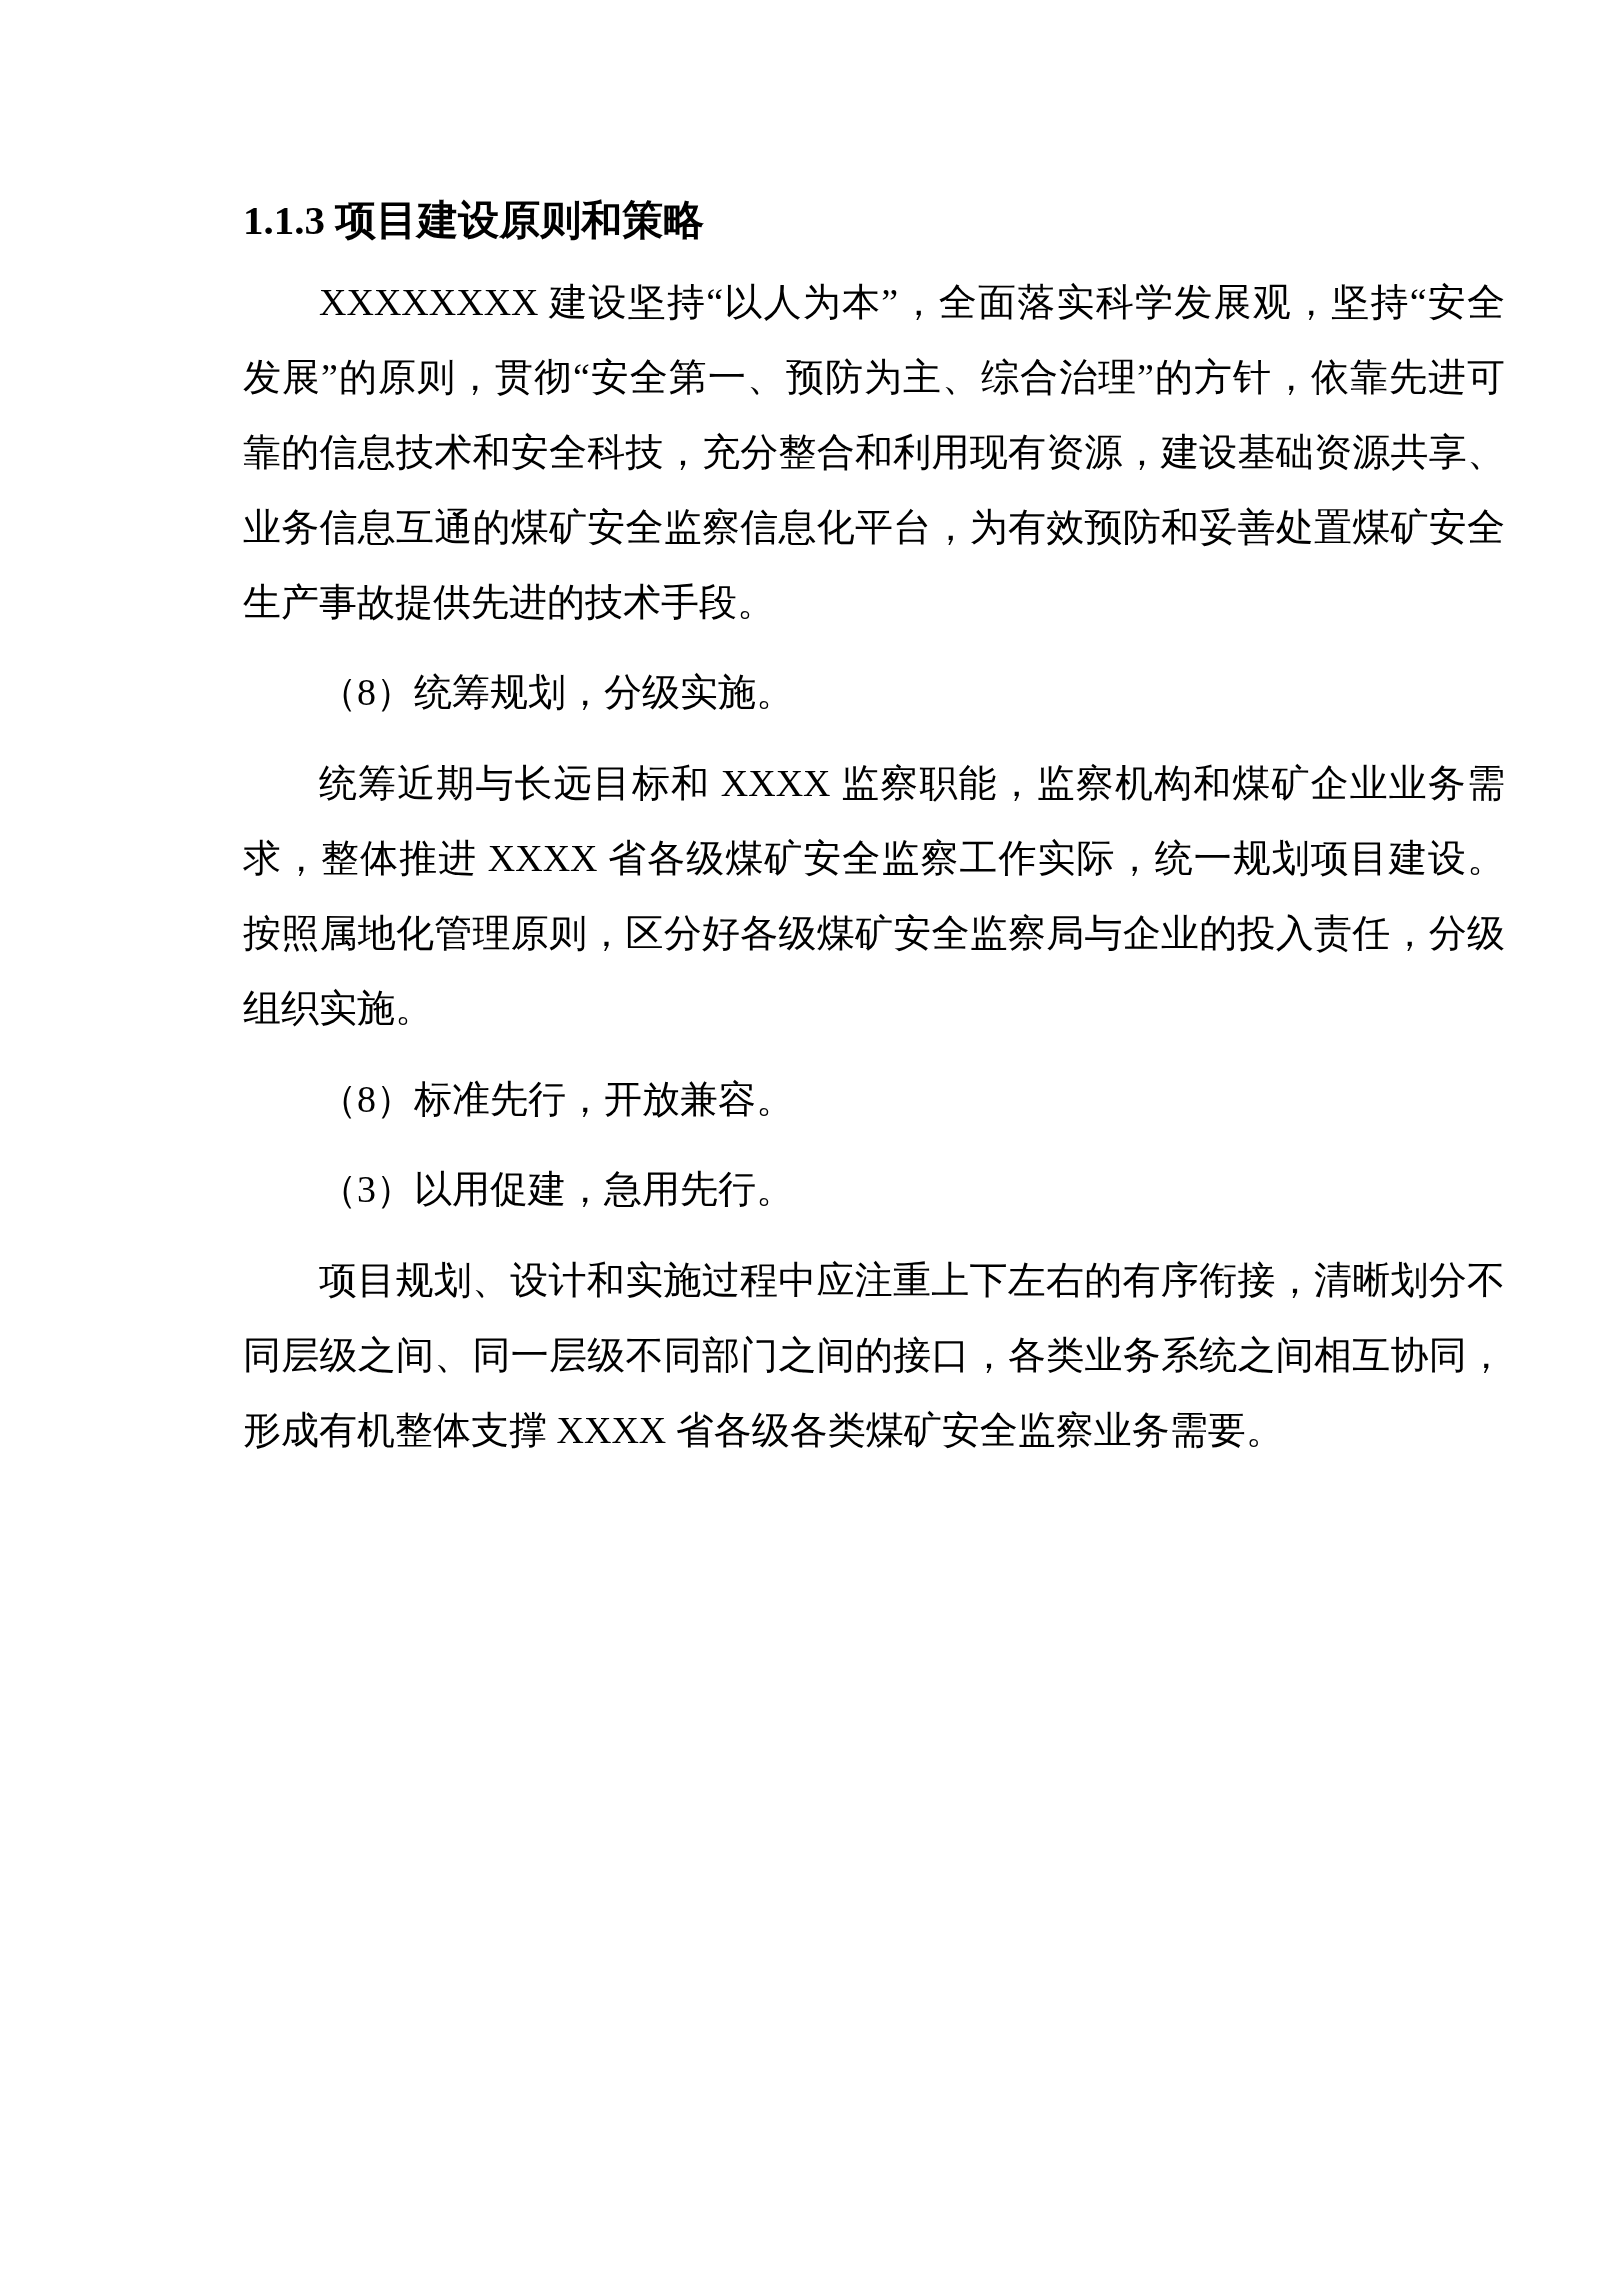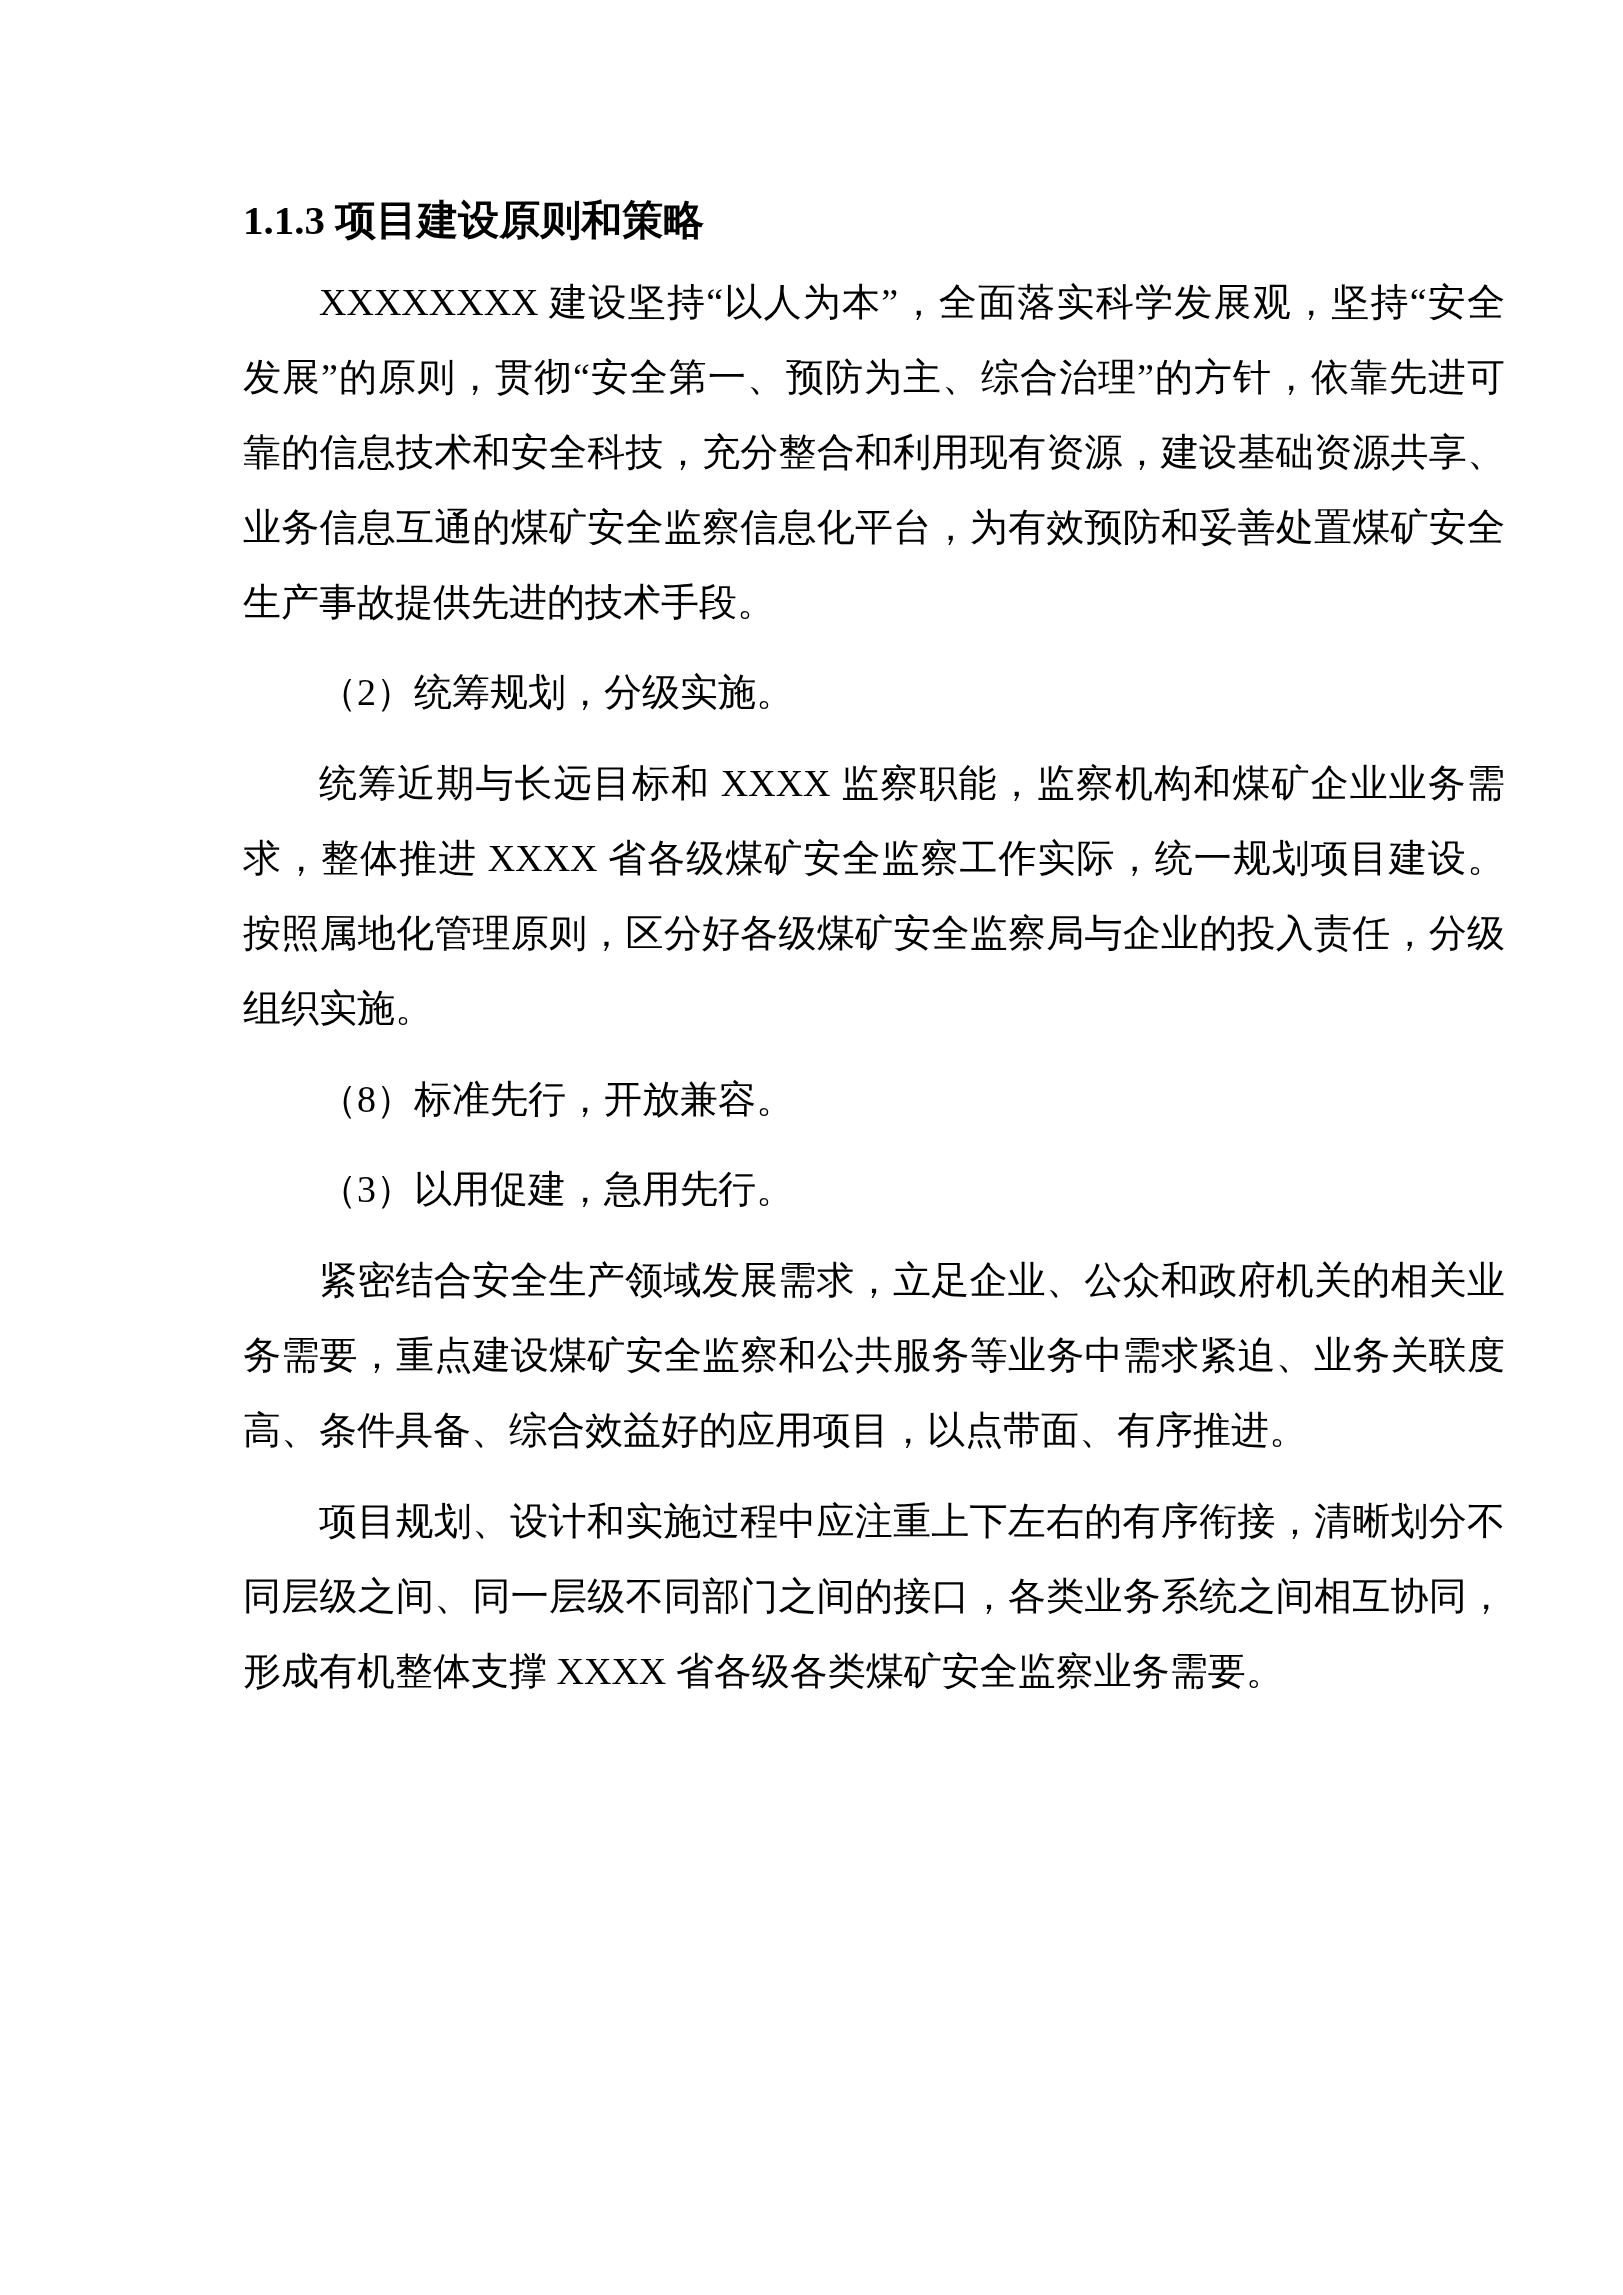--- a/index.html
+++ b/index.html
@@ -43,27 +43,26 @@
   }
 </style>
 </head>
 <body>
 
 <div class="page">
   <h1 class="doc-heading">1.1.3 项目建设原则和策略</h1>
 
   <p class="body-para">XXXXXXXX 建设坚持“以人为本”，全面落实科学发展观，坚持“安全发展”的原则，贯彻“安全第一、预防为主、综合治理”的方针，依靠先进可靠的信息技术和安全科技，充分整合和利用现有资源，建设基础资源共享、业务信息互通的煤矿安全监察信息化平台，为有效预防和妥善处置煤矿安全生产事故提供先进的技术手段。</p>
 
-  <p class="subitem-para">（2）统筹规划，分级实施。</p>
+  <p class="subitem-para">（8）统筹规划，分级实施。</p>
 
   <p class="body-para">统筹近期与长远目标和 XXXX 监察职能，监察机构和煤矿企业业务需求，整体推进 XXXX 省各级煤矿安全监察工作实际，统一规划项目建设。按照属地化管理原则，区分好各级煤矿安全监察局与企业的投入责任，分级组织实施。</p>
 
   <p class="subitem-para">（8）标准先行，开放兼容。</p>
 
 
   <p class="subitem-para">（3）以用促建，急用先行。</p>
 
-  <p class="body-para">紧密结合安全生产领域发展需求，立足企业、公众和政府机关的相关业务需要，重点建设煤矿安全监察和公共服务等业务中需求紧迫、业务关联度高、条件具备、综合效益好的应用项目，以点带面、有序推进。</p>
 
 
   <p class="body-para">项目规划、设计和实施过程中应注重上下左右的有序衔接，清晰划分不同层级之间、同一层级不同部门之间的接口，各类业务系统之间相互协同，形成有机整体支撑 XXXX 省各级各类煤矿安全监察业务需要。</p>
 </div>
 
 
 </body></html>

